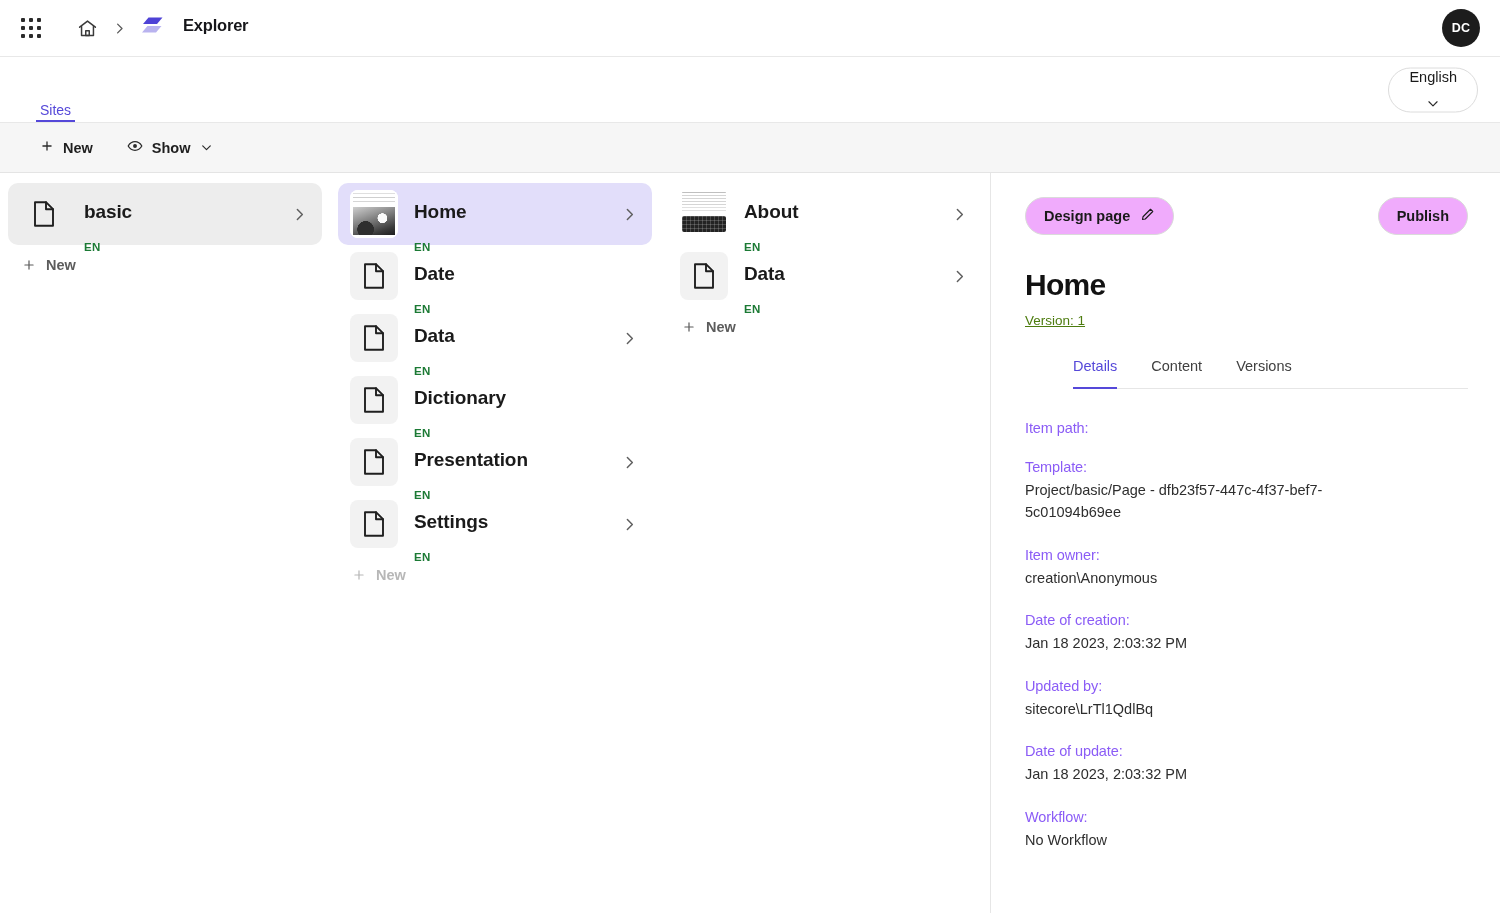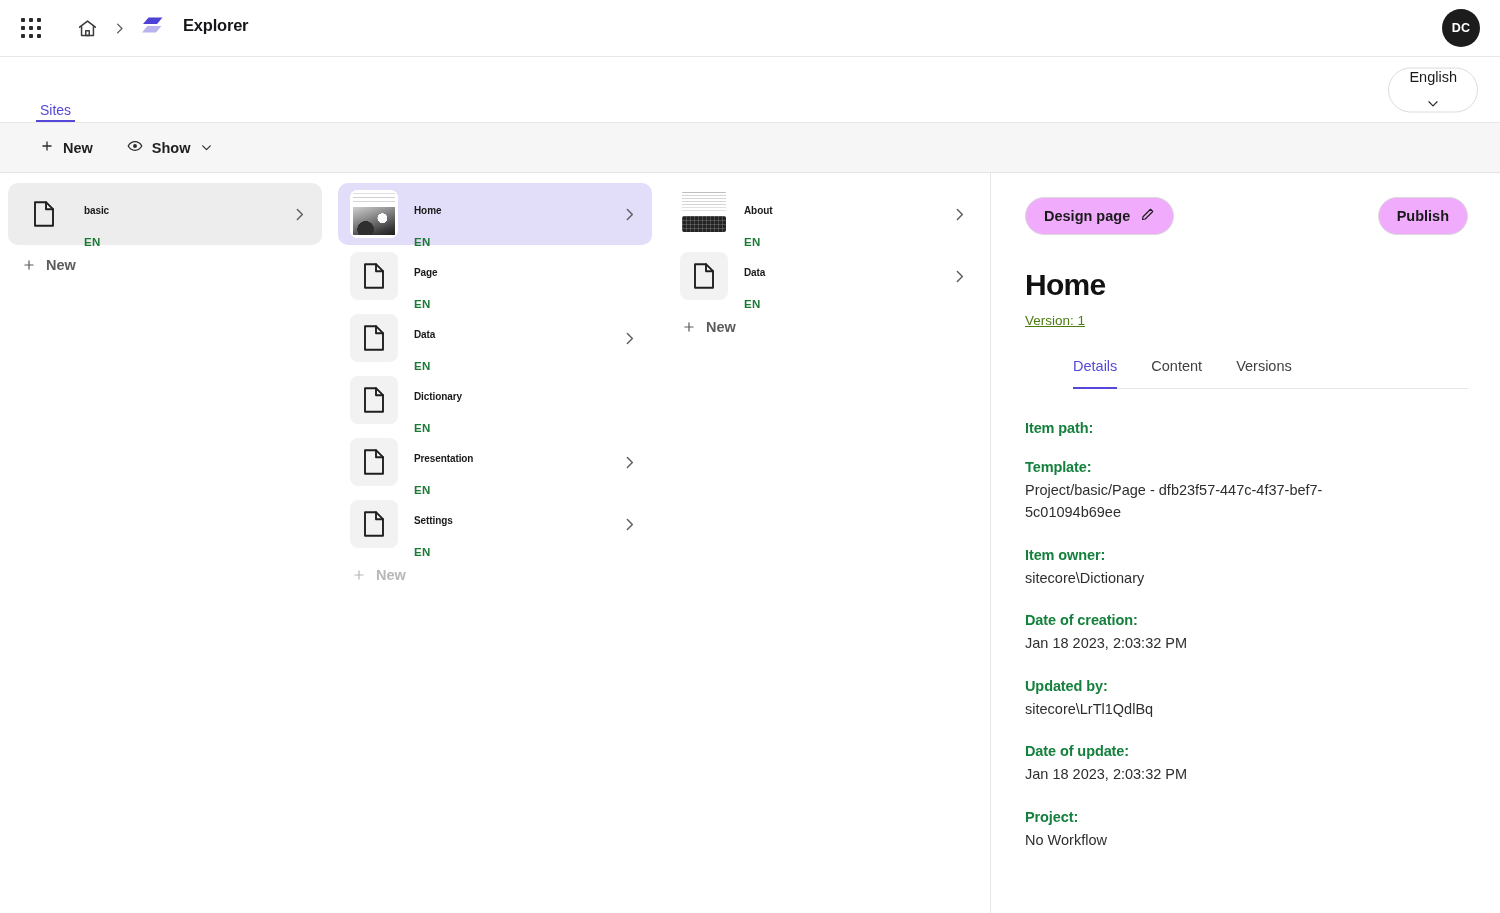--- a/index.html
+++ b/index.html
@@ -129,21 +129,21 @@
     border-radius: 8px;
     background: #f2f2f2;
     display: flex; align-items: center; justify-content: center;
     overflow: hidden;
   }
   .node-icon.bare { background: transparent; }
   .node-icon.thumb { background: #fff; }
 
   .node-text { flex: 1 1 auto; min-width: 0; }
   .node-name {
-    font-size: 10px; font-weight: 700; color: #1a1a1a;
+    font-size: 19px; font-weight: 700; color: #1a1a1a;
     letter-spacing: -0.1px; line-height: 1.25;
     white-space: nowrap; overflow: hidden; text-overflow: ellipsis; margin-top: 25px;
   }
   .node-lang {
     font-size: 11.5px; font-weight: 700; color: #1c7a35;
     letter-spacing: 0.4px; margin-top: 18px;
   }
   .node-chev { color: #5f5f5f; display: flex; align-items: center; flex: 0 0 auto; }
 
   .newrow {
@@ -193,21 +193,21 @@
     font-size: 14.5px; color: #404040;
     padding-bottom: 13px; cursor: pointer;
     border-bottom: 2px solid transparent;
     margin-bottom: -1px;
   }
   .dtab.active { color: #5548d9; border-bottom-color: #5548d9; }
 
   .fields { margin-top: 31px; }
   .field { margin-bottom: 23px; }
   .field-label {
-    font-size: 14.5px; font-weight: 700; color: #15803d;
+    font-size: 14.5px; font-weight: 400; color: #8b5cf6;
     letter-spacing: -0.1px; margin-bottom: 4px;
   }
   .field-value {
     font-size: 14.5px; color: #2e2e2e; line-height: 1.55;
     max-width: 360px; word-break: break-word;
   }
 
   
   .thumb-photo { width: 48px; height: 48px; position: relative; background: #fff; }
   .thumb-photo .ph-lines {
@@ -377,21 +377,21 @@
         </span>
       </div>
       <div class="node">
         <div class="node-icon">
           <svg class="doc-ico" width="22" height="26" viewBox="0 0 22 26" fill="none" stroke="#1f1f1f" stroke-width="1.9" stroke-linejoin="round" stroke-linecap="round">
             <path d="M2 1.2h11l7 7v16.6H2Z"></path>
             <path d="M13 1.2v7h7"></path>
           </svg>
         </div>
         <div class="node-text">
-          <div class="node-name">Page</div>
+          <div class="node-name">Date</div>
           <div class="node-lang">EN</div>
         </div>
       </div>
       <div class="node">
         <div class="node-icon">
           <svg class="doc-ico" width="22" height="26" viewBox="0 0 22 26" fill="none" stroke="#1f1f1f" stroke-width="1.9" stroke-linejoin="round" stroke-linecap="round">
             <path d="M2 1.2h11l7 7v16.6H2Z"></path>
             <path d="M13 1.2v7h7"></path>
           </svg>
         </div>
@@ -533,33 +533,33 @@
     <div class="fields" id="detail-fields">
         <div class="field">
           <div class="field-label">Item path:</div>
         </div>
         <div class="field">
           <div class="field-label">Template:</div>
           <div class="field-value">Project/basic/Page - dfb23f57-447c-4f37-bef7-5c01094b69ee</div>
         </div>
         <div class="field">
           <div class="field-label">Item owner:</div>
-          <div class="field-value">sitecore\Dictionary</div>
+          <div class="field-value">creation\Anonymous</div>
         </div>
         <div class="field">
           <div class="field-label">Date of creation:</div>
           <div class="field-value">Jan 18 2023, 2:03:32 PM</div>
         </div>
         <div class="field">
           <div class="field-label">Updated by:</div>
           <div class="field-value">sitecore\LrTl1QdlBq</div>
         </div>
         <div class="field">
           <div class="field-label">Date of update:</div>
           <div class="field-value">Jan 18 2023, 2:03:32 PM</div>
         </div>
         <div class="field">
-          <div class="field-label">Project:</div>
+          <div class="field-label">Workflow:</div>
           <div class="field-value">No Workflow</div>
         </div>
       </div>
   </div>
 </div>
 
 </body></html>

